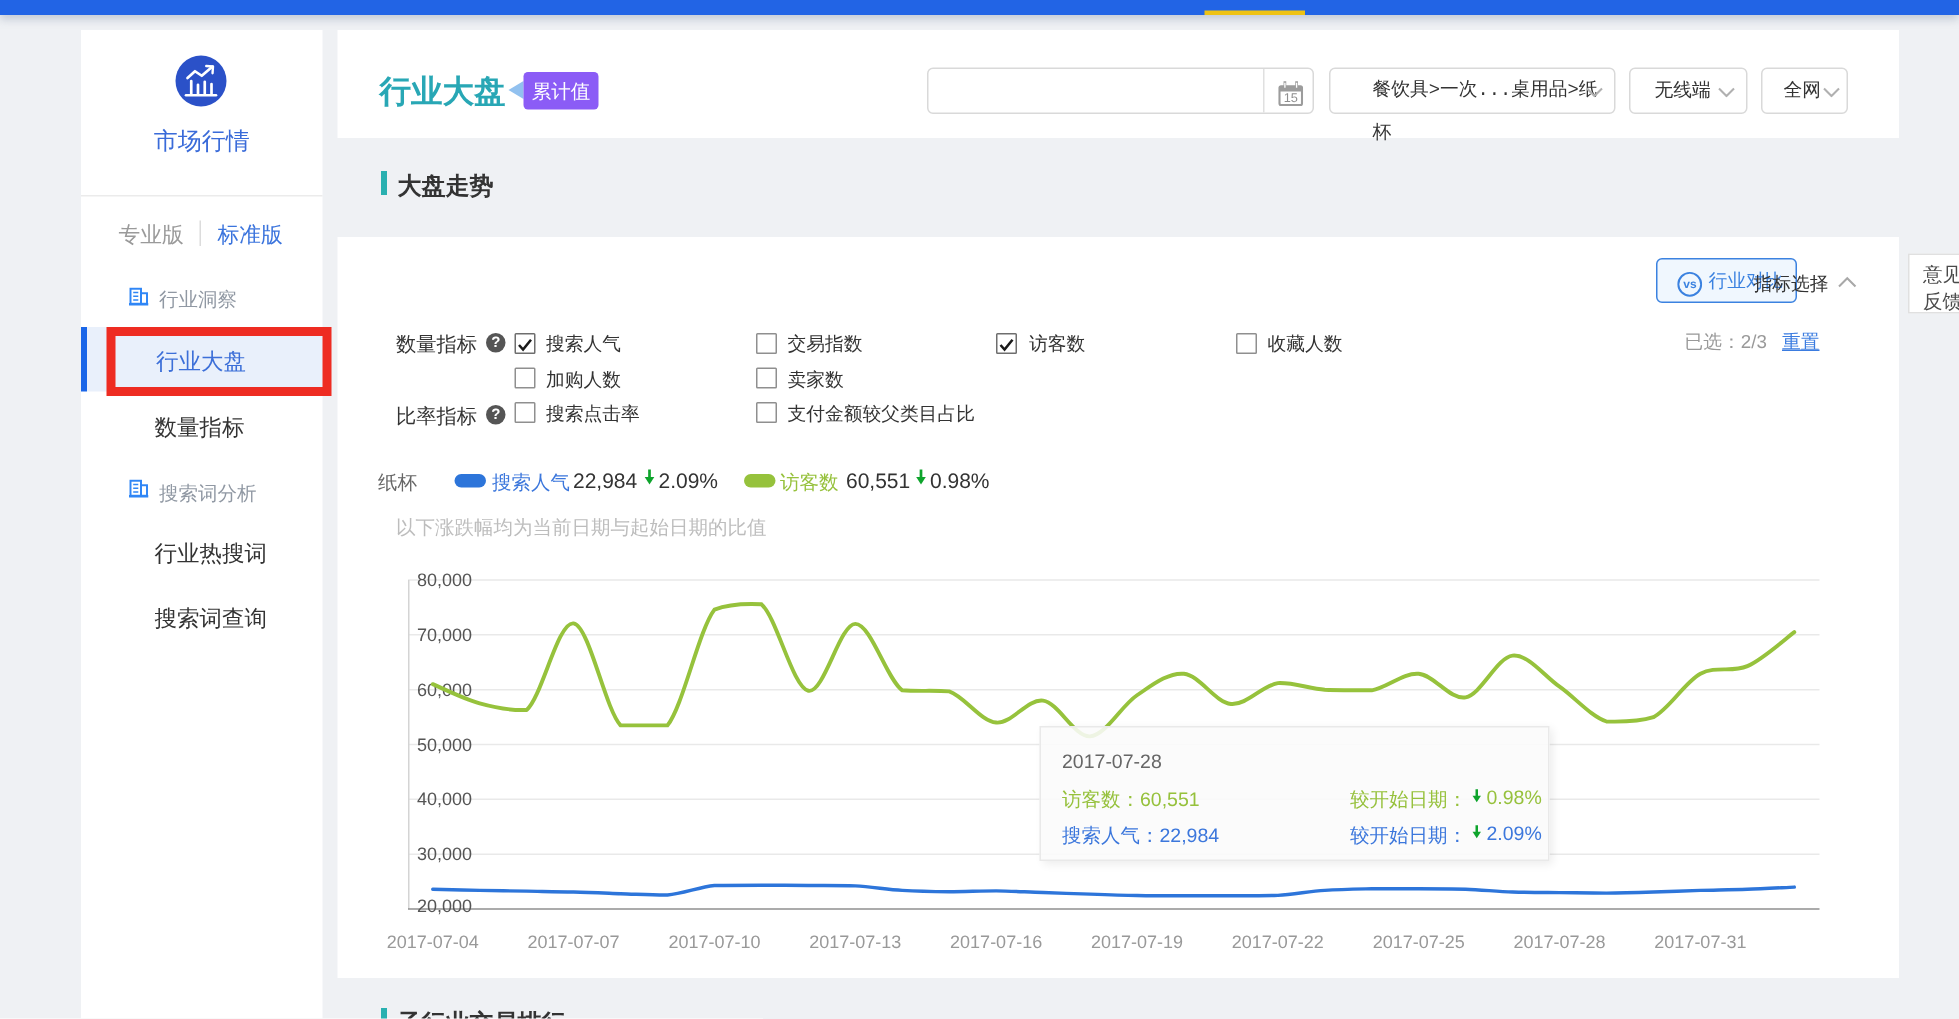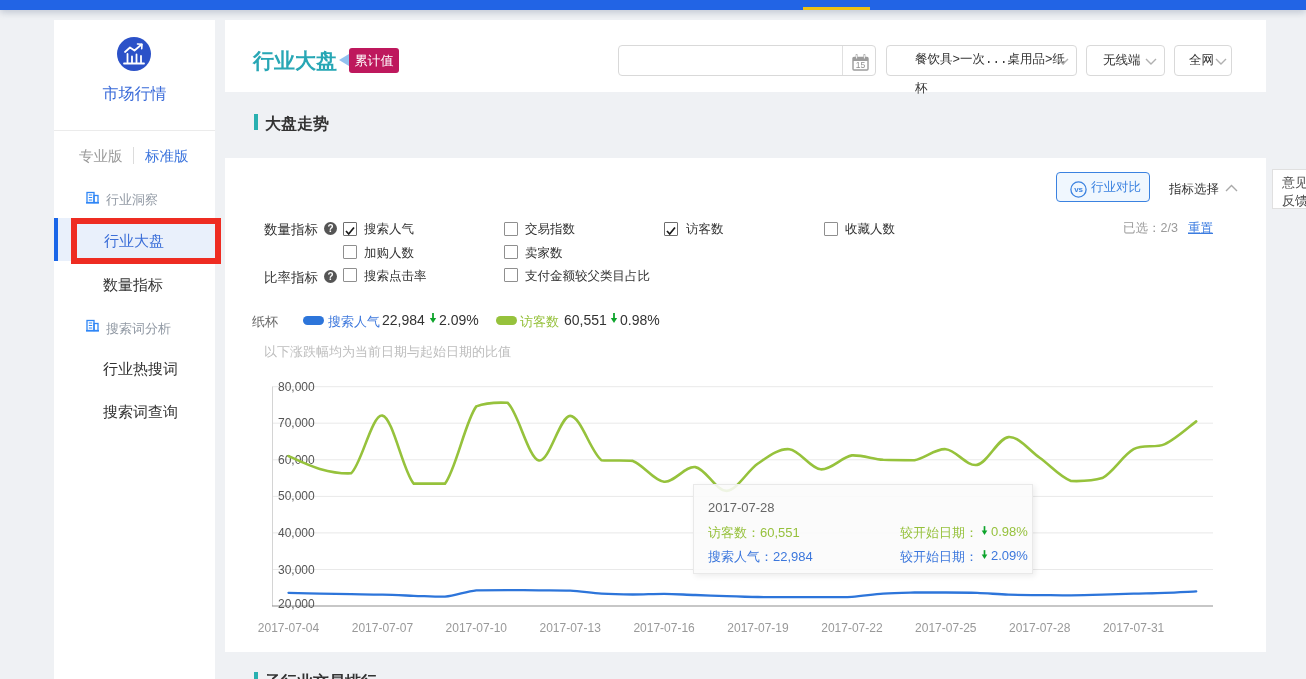--- a/index.html
+++ b/index.html
@@ -14,27 +14,27 @@
 #sdiv1 { left:54px; top:130px; width:161px; height:1px; background:#ebebeb; }
 .tabgray { color:#9a9a9a; font-size:14.5px; }
 .tabblue { color:#3b74dd; font-size:14.5px; }
 #menuhl { left:58px; top:218px; width:157px; height:43px; background:#e9f0fb; }
 #menubar { left:54px; top:218px; width:4px; height:43px; background:#1a66e8; }
 #redbox { left:71px; top:218px; width:150px; height:46px; border:6px solid #ee2c22; z-index:40; }
 .gmenu { font-size:13px; color:#9098a3; }
 .smenu { font-size:15px; color:#333; }
 #hpanel { left:225px; top:20px; width:1041px; height:72px; background:#fff; }
 #title { left:253px; top:47px; font-size:21px; font-weight:bold; color:#28a7b5; }
-#cumtag { left:349px; top:48px; width:50px; height:25px; background:#be185d; border-radius:3px; color:#fff; font-size:13px; text-align:center; line-height:25px; }
+#cumtag { left:349px; top:48px; width:50px; height:25px; background:#8b5cf6; border-radius:3px; color:#fff; font-size:13px; text-align:center; line-height:25px; }
 #cumtri { left:339px; top:54px; width:0; height:0; border-top:6px solid transparent; border-bottom:6px solid transparent; border-right:10px solid #92c1ef; }
 .selbox { position:absolute; top:45px; height:31px; background:#fff; border:1px solid #d9d9d9; border-radius:4px; font-size:12.5px; color:#333; line-height:29px; }
 #chpanel { left:225px; top:158px; width:1041px; height:494px; background:#fff; }
 #secthdr { left:254px; top:114px; width:4px; height:16px; background:#29b0b0; }
 #secttxt { left:265px; top:114px; font-size:16px; font-weight:bold; color:#333; }
-#vsbtn { left:1056px; top:172px; width:94px; height:30px; border:1px solid #3b82e0; border-radius:4px; background:#f0f7fe; color:#3b82e0; font-size:12.5px; line-height:28px;text-align:center; }
+#vsbtn { left:1104px; top:172px; width:94px; height:30px; border:1px solid #3b82e0; border-radius:4px; background:#f0f7fe; color:#3b82e0; font-size:12.5px; line-height:28px;text-align:center; }
 #fbk { left:1272px; top:169px; width:40px; height:40px; background:#fff; border:1px solid #e0e0e0; font-size:13px; color:#4a4a4a; line-height:18px; padding-left:9px; padding-top:4px; }
 .cb { position:absolute; width:14px; height:14px; background:#fff; border:1px solid #8f8f8f; border-radius:1px; }
 .lbl14 { position:absolute; font-size:12.5px; color:#333; }
 .lblc { position:absolute; font-size:13.5px; color:#333; }
 .hicon { position:absolute; width:13px; height:13px; border-radius:50%; background:#555; color:#fff; font-size:10px; text-align:center; line-height:13px; font-weight:bold; }
 #tooltip { left:693px; top:484px; width:340px; height:90px; background:rgba(250,250,250,0.88); border:1px solid #e9e9e9; box-shadow:2px 2px 6px rgba(0,0,0,.08); z-index:30; }
 .grn { color:#96c13c; }
 .blu { color:#3c77dc; }
 #botthdr { left:254px; top:672px; width:4px; height:16px; background:#29b0b0; }
 #botttxt { left:265px; top:672px; font-size:16px; font-weight:bold; color:#333; }

